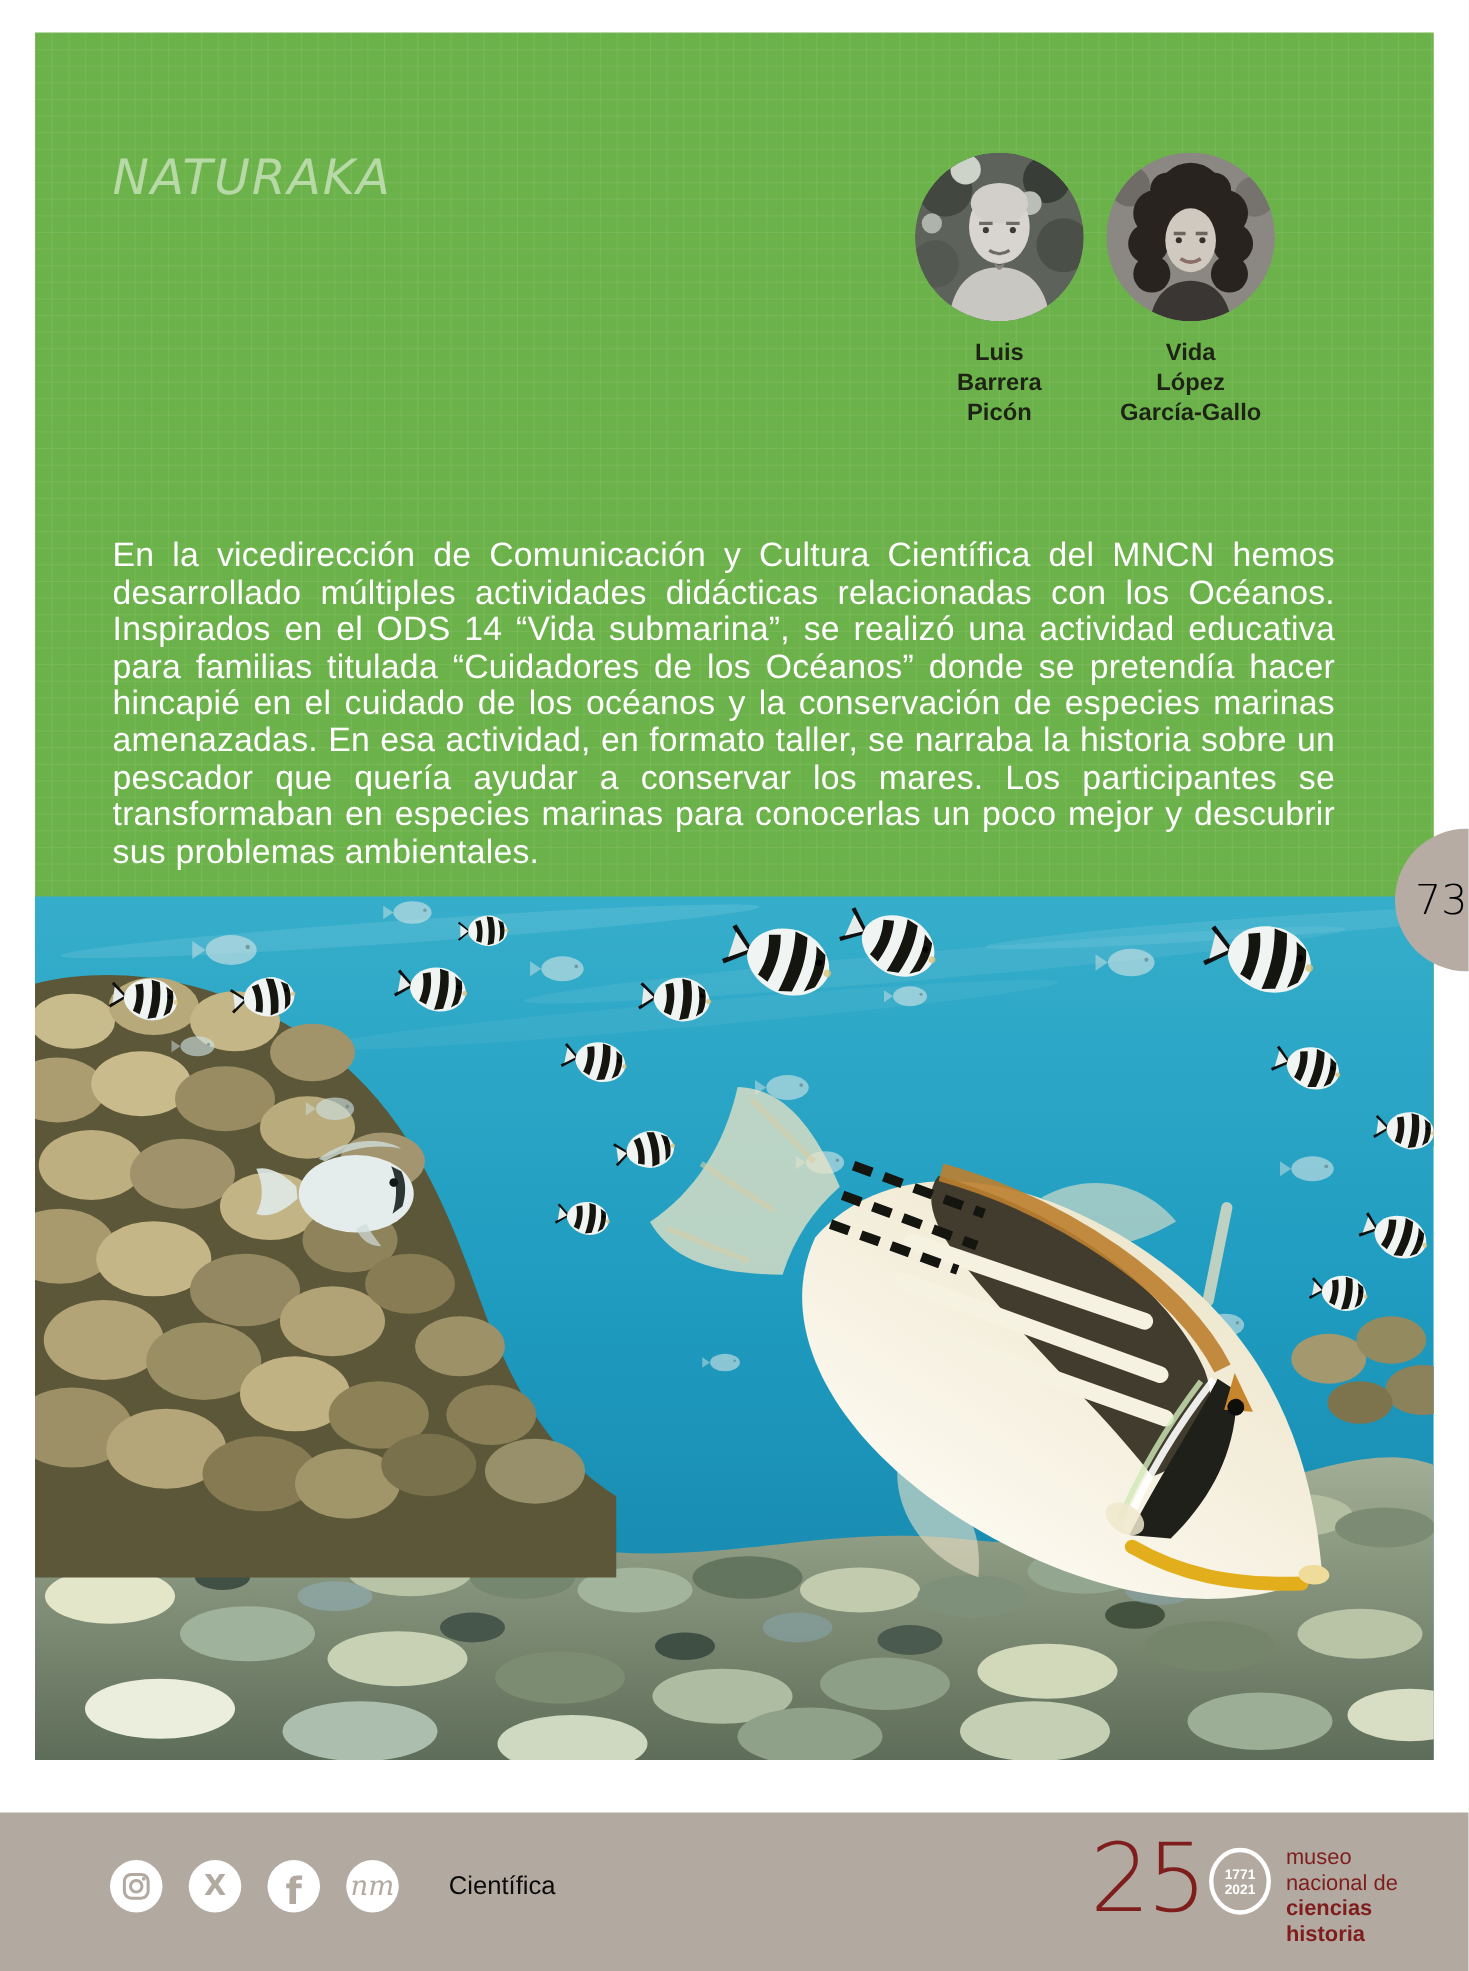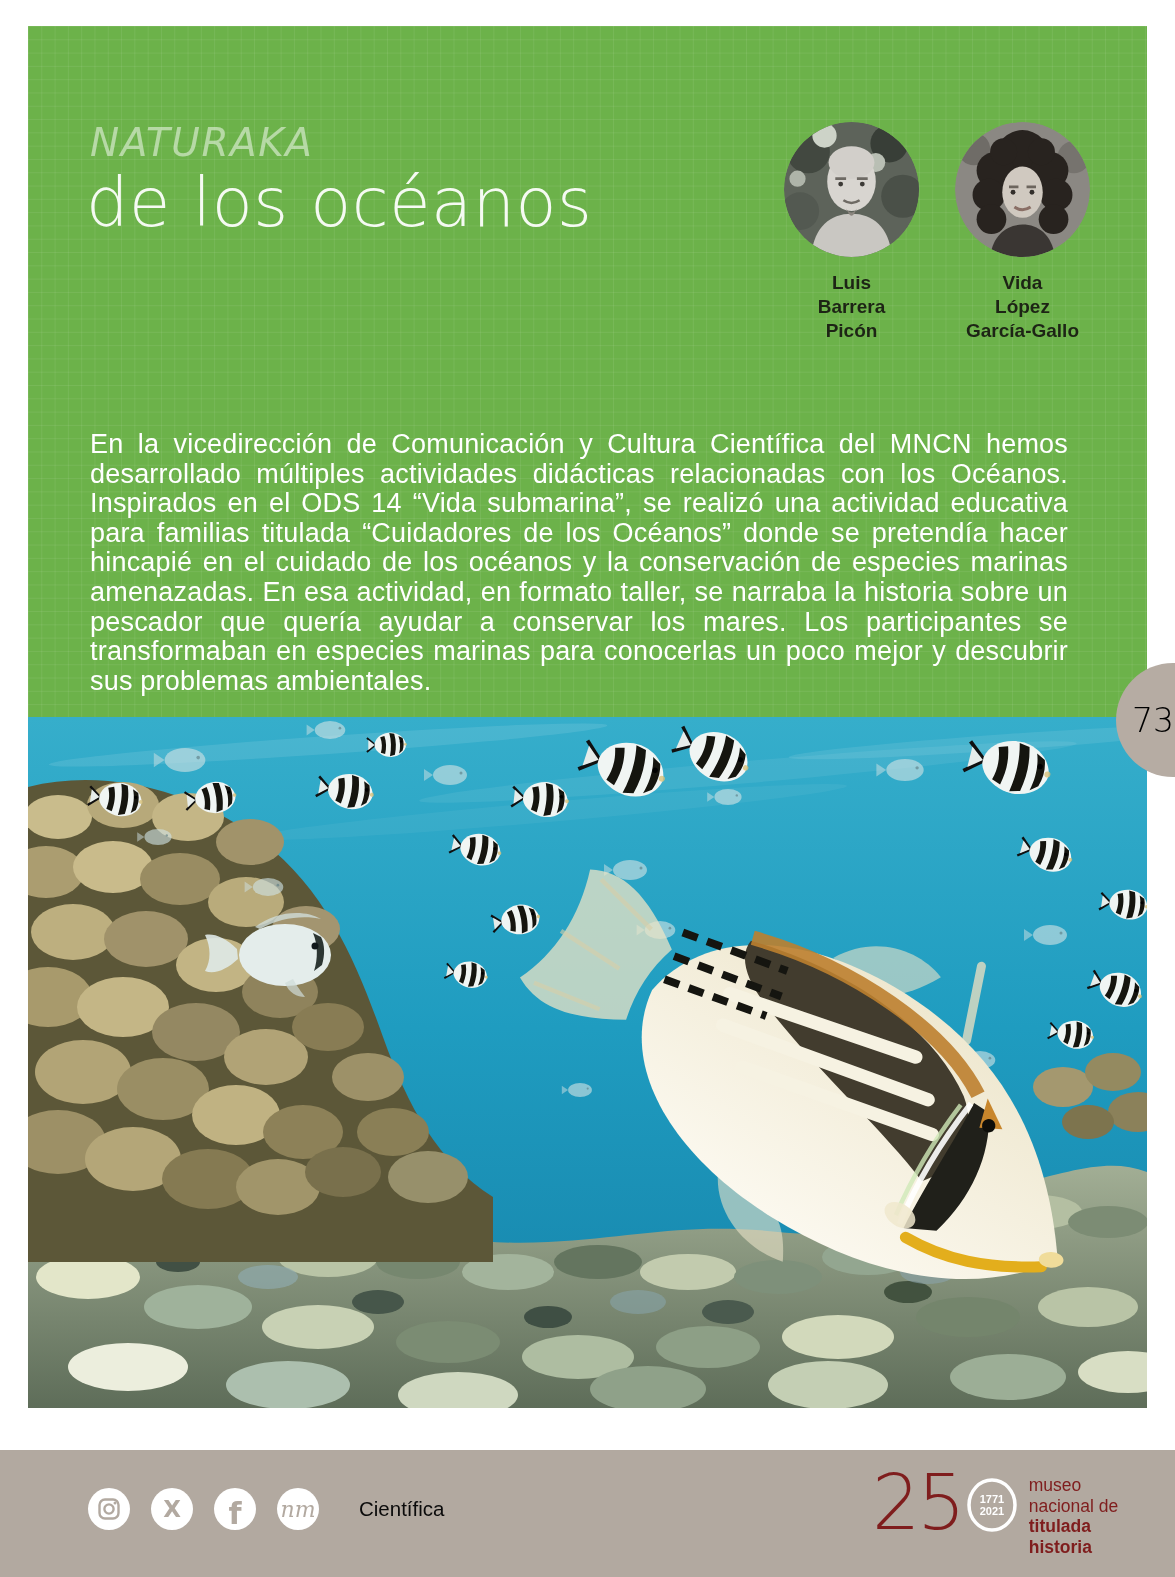--- a/index.html
+++ b/index.html
@@ -12,21 +12,21 @@
     background-image:linear-gradient(rgba(255,255,255,.075) 1px,transparent 1px),
                      linear-gradient(90deg,rgba(255,255,255,.075) 1px,transparent 1px);
     background-size:13.3px 13.3px;}
   .kicker{position:absolute;left:62px;top:94px;font-family:"DejaVu Sans",sans-serif;
     font-style:italic;font-weight:200;font-size:39px;letter-spacing:1.5px;
     color:rgba(255,255,255,.5);}
   .page-title{position:absolute;left:58px;top:138px;font-family:"DejaVu Sans",sans-serif;
     font-weight:200;font-size:67px;line-height:79px;color:rgba(255,255,255,.93);
     letter-spacing:.5px;}
   .page-title span{display:block;}
-  .authors{position:absolute;left:756px;top:96px;display:flex;gap:36px;}
+  .authors{position:absolute;left:704px;top:96px;display:flex;gap:18px;}
   .author{width:135px;text-align:center;}
   .avatar{width:135px;height:135px;border-radius:50%;overflow:hidden;display:block;}
   .author-name{margin-top:14px;font-size:19px;line-height:24px;font-weight:600;
     color:#1d2415;}
   .lead{position:absolute;left:62px;top:404px;width:978px;font-size:27px;
     line-height:29.6px;color:#ffffff;text-align:justify;letter-spacing:.2px;}
 
   
   .photo{position:absolute;left:28px;top:717px;width:1119px;height:691px;}
   .photo svg{display:block;}
@@ -57,21 +57,20 @@
   .logo-text .bold{font-weight:700;}
 </style>
 </head>
 <body>
 
 <div class="page">
 
   <section class="green-block">
     <div class="kicker">NATURAKA</div>
     <h1 class="page-title" style="margin:0;">
-      <span>de los océanos</span>
     </h1>
 
     <div class="authors">
       <div class="author">
         <span class="avatar">
           <svg viewBox="0 0 100 100" width="135" height="135">
             <defs>
                 <clipPath id="avc1">
                   <circle cx="50" cy="50" r="50"></circle>
                 </clipPath>
@@ -371,19 +370,19 @@
       <span class="logo-circle">
         <svg width="52" height="58" viewBox="0 0 52 58">
           <ellipse cx="26" cy="29" rx="23" ry="25" fill="none" stroke="#ffffff" stroke-width="3.5"></ellipse>
           <text x="26" y="27" text-anchor="middle" font-family="Liberation Sans, sans-serif" font-size="11" font-weight="600" fill="#ffffff">1771</text>
           <text x="26" y="39" text-anchor="middle" font-family="Liberation Sans, sans-serif" font-size="11" font-weight="600" fill="#ffffff">2021</text>
         </svg>
       </span>
       <span class="logo-text">
         <div>museo</div>
         <div>nacional de</div>
-        <div class="bold">titulada</div>
+        <div class="bold">ciencias</div>
         <div class="bold">historia</div>
       </span>
     </div>
   </footer>
 
 </div>
 
 </body></html>

